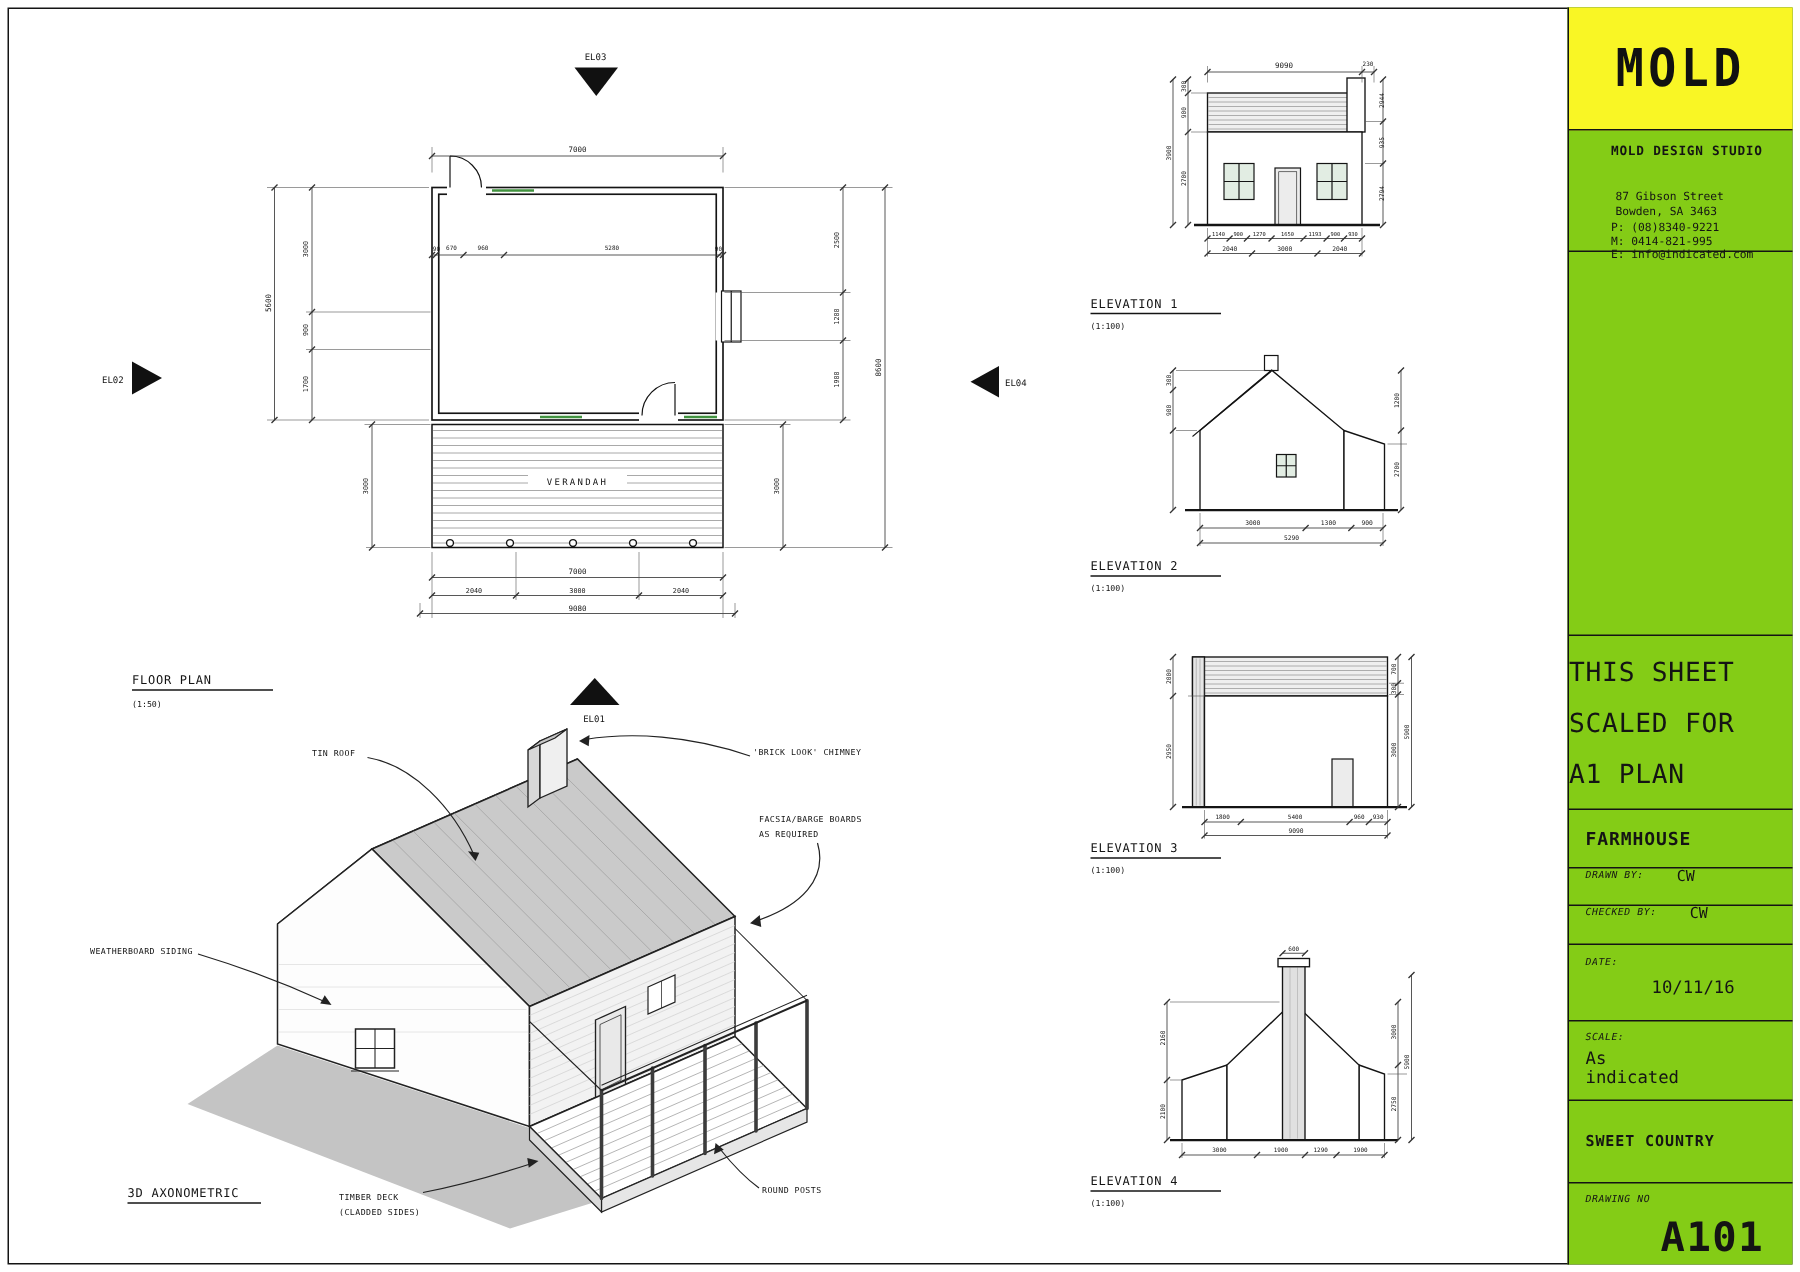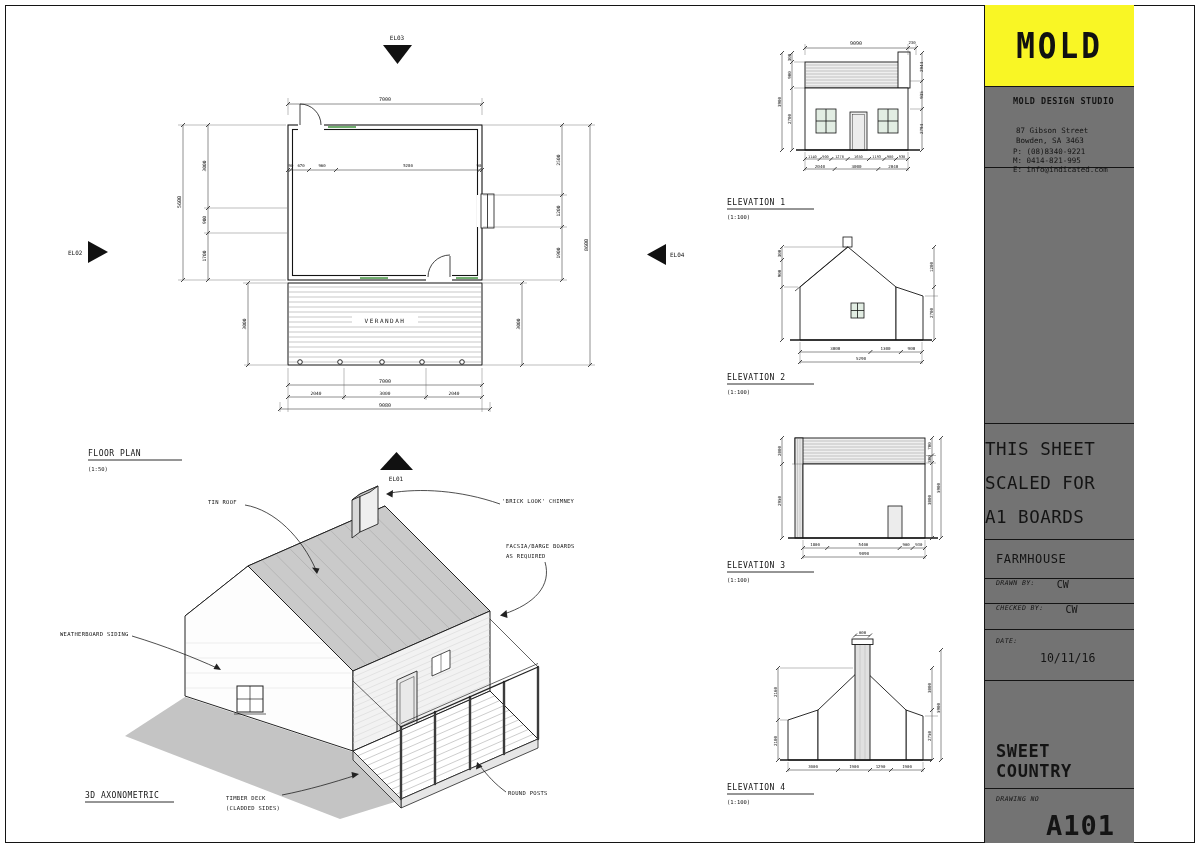--- a/index.html
+++ b/index.html
@@ -13,41 +13,41 @@
   .t55{font-size:5.5px}
   .t5{font-size:5px}
   .t45{font-size:4.5px}
   .t42{font-size:4.2px}
   .t4{font-size:4px}
   .t36{font-size:3.6px}
   .c{font-size:5.5px;letter-spacing:.3px}
   .mid{text-anchor:middle}
   .vlab{letter-spacing:1.5px}
   
-  .tb{position:absolute;top:5px;bottom:5px;left:984px;width:150px;border-left:1.4px solid #141414;background:#737373}
+  .tb{position:absolute;top:5px;bottom:5px;left:1045px;width:150px;border-left:1.4px solid #141414;background:#84cc16}
   .tb-row{position:absolute;left:0;right:0;border-bottom:1.2px solid #141414}
   .logo{top:0;height:82px;background:#f9f625;display:flex;align-items:center;justify-content:center}
   .logo-text{font-size:31px;font-weight:bold;letter-spacing:3px;color:#111;transform:scaleY(1.12)}
   .info{top:82px;height:81px;padding:9px 6px 0 28px;font-size:7.5px;line-height:1.22}
   .studio-name{font-size:8.5px;font-weight:bold;letter-spacing:.5px;margin-bottom:20px}
   .addr{padding-left:3px}
   .contact{margin-top:2px}
   .spacer{top:163px;height:256px}
   .note{top:419px;height:116px;text-align:left;font-size:17.5px;line-height:34px;padding-top:8px;letter-spacing:.5px}
-  .project{top:535px;height:39px;display:flex;align-items:center;padding-left:11px;font-size:12px;font-weight:normal;letter-spacing:.6px}
+  .project{top:535px;height:39px;display:flex;align-items:center;padding-left:11px;font-size:12px;font-weight:bold;letter-spacing:.6px}
   .kvrow{display:flex;align-items:flex-start;padding-left:11px}
   .drawn{top:574px;height:25px}
   .checked{top:599px;height:26px}
   .daterow{top:625px;height:51px;padding:7px 0 0 11px}
   .kl{font-size:6.5px;font-style:italic;letter-spacing:.4px}
   .kv-val{font-size:10px;margin-left:22px}
   .date-val{font-size:11.5px;margin:6px 0 0 44px}
   .scalebox{top:676px;height:53px;padding:6px 0 0 11px}
   .scale-val{font-size:11.5px;line-height:1.15;margin-top:4px}
-  .client{top:729px;height:55px;display:flex;align-items:center;padding-left:11px;font-size:17px;font-weight:bold;letter-spacing:.6px}
+  .client{top:729px;height:55px;display:flex;align-items:center;padding-left:11px;font-size:10px;font-weight:bold;letter-spacing:.6px}
   .dno{top:784px;height:54px;border-bottom:none;padding:6px 0 0 11px}
   .dno-val{font-size:27px;font-weight:bold;letter-spacing:1px;margin:7px 0 0 50px}
 </style>
 </head>
 <body>
 
 <div class="sheet">
   <div class="frame"></div>
 
   <svg class="view" style="left:60px;top:18px" width="650" height="465" viewBox="0 0 650 465">
@@ -403,37 +403,44 @@
       <div class="contact">
         <div>P: (08)8340-9221</div>
         <div>M: 0414-821-995</div>
         <div>E: info@indicated.com</div>
       </div>
     </div>
     <div class="tb-row spacer"></div>
     <div class="tb-row note">
       <div>THIS SHEET</div>
       <div>SCALED FOR</div>
-      <div>A1 BOARDS</div>
+      <div>A1 PLAN</div>
     </div>
     <div class="tb-row project">
       <span>FARMHOUSE</span>
     </div>
     <div class="tb-row kvrow drawn">
       <span class="kl">DRAWN BY:</span>
       <span class="kv-val">CW</span>
     </div>
     <div class="tb-row kvrow checked">
       <span class="kl">CHECKED BY:</span>
       <span class="kv-val">CW</span>
     </div>
     <div class="tb-row daterow">
       <div class="kl">DATE:</div>
       <div class="date-val">10/11/16</div>
     </div>
+    <div class="tb-row scalebox">
+      <div class="kl">SCALE:</div>
+      <div class="scale-val">
+        <div>As</div>
+        <div>indicated</div>
+      </div>
+    </div>
     <div class="tb-row client">
       <span>SWEET COUNTRY</span>
     </div>
     <div class="tb-row dno">
       <div class="kl">DRAWING NO</div>
       <div class="dno-val">A101</div>
     </div>
   </aside>
 </div>
 

